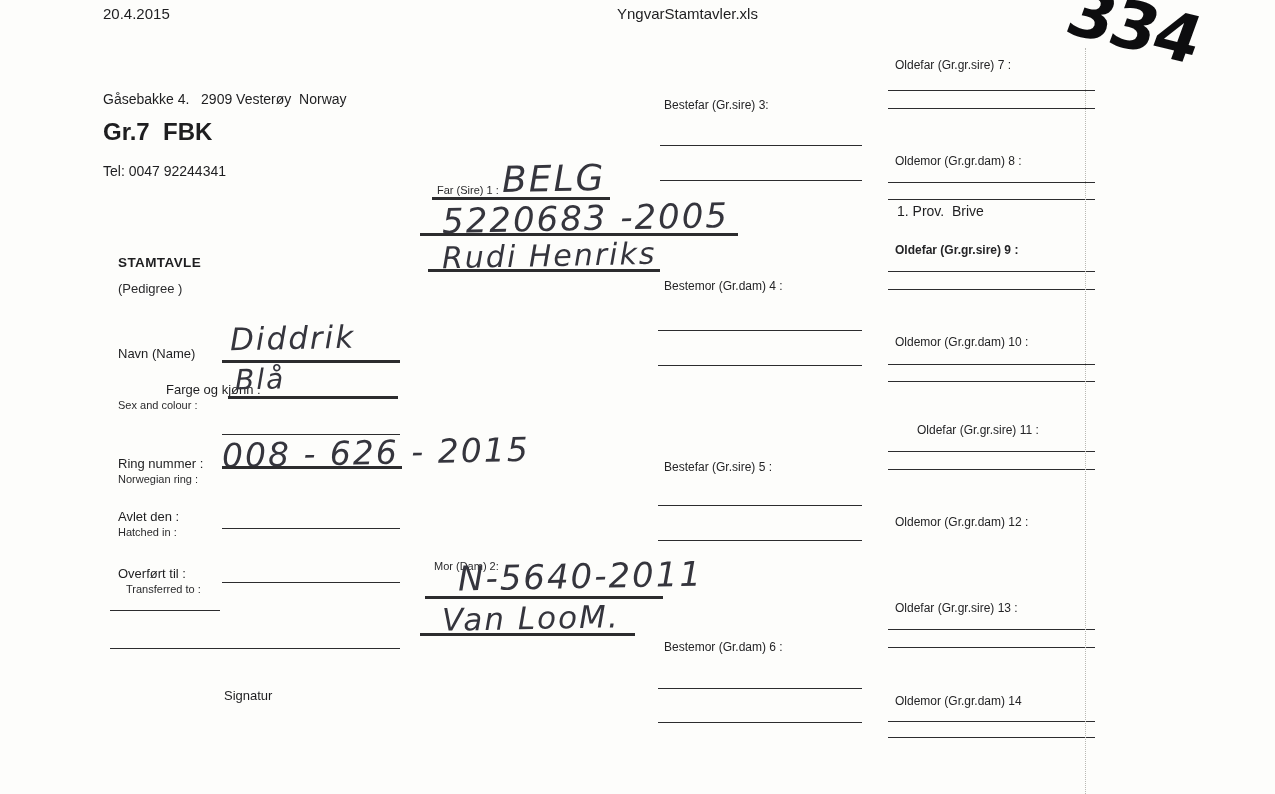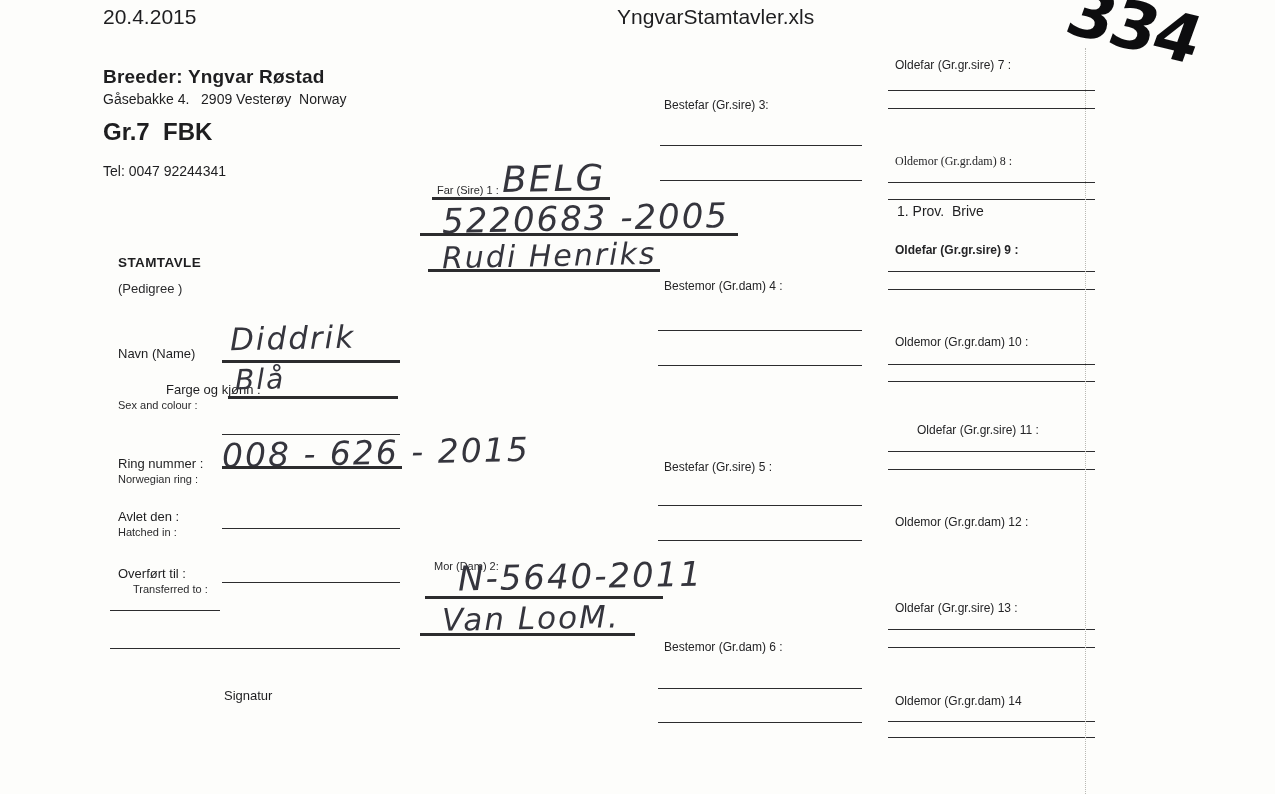--- a/index.html
+++ b/index.html
@@ -7,21 +7,21 @@
   .page {
     position:relative; width:1275px; height:794px;
     background:#fdfdfb; overflow:hidden;
     font-family:"Liberation Sans", sans-serif;
     color:#1e1e20;
   }
   .abs { position:absolute; }
   .pre { white-space:pre; }
 
   
-  .t15 { font-size:21px; }
+  .t15 { font-size:15px; }
   .t14 { font-size:14px; }
   .t13 { font-size:13px; }
   .t12 { font-size:12px; color:#242426; }
   .t11 { font-size:11px; color:#2a2a2c; }
 
   .title-lg { font-size:19px; font-weight:bold; letter-spacing:.2px; }
   .group-lg { font-size:24px; font-weight:bold; }
   .stamtavle { font-size:13.5px; font-weight:bold; letter-spacing:.4px; }
 
   
@@ -59,21 +59,20 @@
 </style>
 </head>
 <body>
 
 <div class="page">
 
   <div class="abs t15" style="left:103px; top:5px;">20.4.2015</div>
   <div class="abs t15" style="left:617px; top:5px;">YngvarStamtavler.xls</div>
   <div class="marker" style="left:1068px; top:-12px;">334</div>
 
-  <div class="abs title-lg" style="left:103px; top:66px;">Breeder: Yngvar Røstad</div>
   <div class="abs t14 pre" style="left:103px; top:91px;">Gåsebakke 4.   2909 Vesterøy  Norway</div>
   <div class="abs group-lg pre" style="left:103px; top:118px;">Gr.7  FBK</div>
   <div class="abs t14" style="left:103px; top:163px;">Tel: 0047 92244341</div>
 
   <div class="abs stamtavle" style="left:118px; top:255px;">STAMTAVLE</div>
   <div class="abs t13" style="left:118px; top:281px; color:#2a2a2c;">(Pedigree )</div>
 
   <div class="abs t13" style="left:118px; top:346px;">Navn (Name)</div>
   <div class="hw hw-lg" style="left:230px; top:320px;">Diddrik</div>
   <div class="line" style="left:222px; top:360px; width:178px; border-bottom-width:3px;"></div>
@@ -88,21 +87,21 @@
   <div class="abs t13" style="left:118px; top:456px;">Ring nummer :</div>
   <div class="abs t11" style="left:118px; top:473px;">Norwegian ring :</div>
   <div class="hw" style="left:222px; top:433px; font-size:33px;">008 - 626 - 2015</div>
   <div class="line" style="left:222px; top:466px; width:180px; border-bottom-width:3px;"></div>
 
   <div class="abs t13" style="left:118px; top:509px;">Avlet den :</div>
   <div class="abs t11" style="left:118px; top:526px;">Hatched in :</div>
   <div class="line thin" style="left:222px; top:528px; width:178px;"></div>
 
   <div class="abs t13" style="left:118px; top:566px;">Overført til :</div>
-  <div class="abs t11" style="left:133px; top:583px;">Transferred to :</div>
+  <div class="abs t11" style="left:126px; top:583px;">Transferred to :</div>
   <div class="line thin" style="left:222px; top:582px; width:178px;"></div>
 
   <div class="line thin" style="left:110px; top:610px; width:110px;"></div>
   <div class="line thin" style="left:110px; top:648px; width:290px;"></div>
 
   <div class="abs t13" style="left:224px; top:688px;">Signatur</div>
 
   <div class="abs t11" style="left:437px; top:184px;">Far (Sire) 1 :</div>
   <div class="hw" style="left:502px; top:158px; font-size:36px;">BELG</div>
   <div class="line" style="left:432px; top:197px; width:178px; border-bottom-width:3px;"></div>
@@ -130,21 +129,21 @@
   <div class="line thin" style="left:658px; top:540px; width:204px;"></div>
 
   <div class="abs t12" style="left:664px; top:640px;">Bestemor (Gr.dam) 6 :</div>
   <div class="line thin" style="left:658px; top:688px; width:204px;"></div>
   <div class="line thin" style="left:658px; top:722px; width:204px;"></div>
 
   <div class="abs t12" style="left:895px; top:58px;">Oldefar (Gr.gr.sire) 7 :</div>
   <div class="line thin" style="left:888px; top:90px; width:207px;"></div>
   <div class="line thin" style="left:888px; top:108px; width:207px;"></div>
 
-  <div class="abs t12" style="left:895px; top:154px;font-family:Liberation Serif, serif;">Oldemor (Gr.gr.dam) 8 :</div>
+  <div class="abs t12" style="left:895px; top:154px;">Oldemor (Gr.gr.dam) 8 :</div>
   <div class="line thin" style="left:888px; top:182px; width:207px;"></div>
   <div class="line thin" style="left:888px; top:199px; width:207px;"></div>
   <div class="abs t14 pre" style="left:897px; top:203px;">1. Prov.  Brive</div>
 
   <div class="abs t12" style="left:895px; top:243px;font-weight:bold;">Oldefar (Gr.gr.sire) 9 :</div>
   <div class="line thin" style="left:888px; top:271px; width:207px;"></div>
   <div class="line thin" style="left:888px; top:289px; width:207px;"></div>
 
   <div class="abs t12" style="left:895px; top:335px;">Oldemor (Gr.gr.dam) 10 :</div>
   <div class="line thin" style="left:888px; top:364px; width:207px;"></div>

